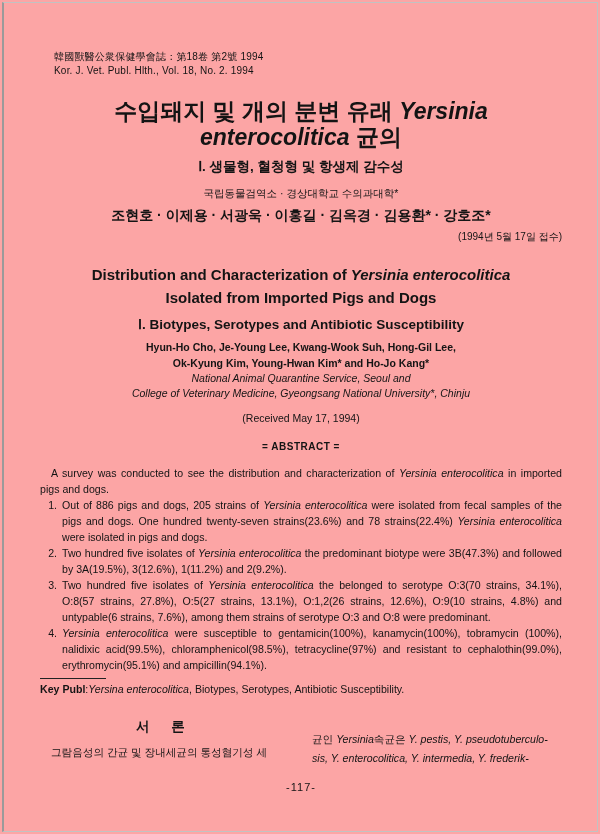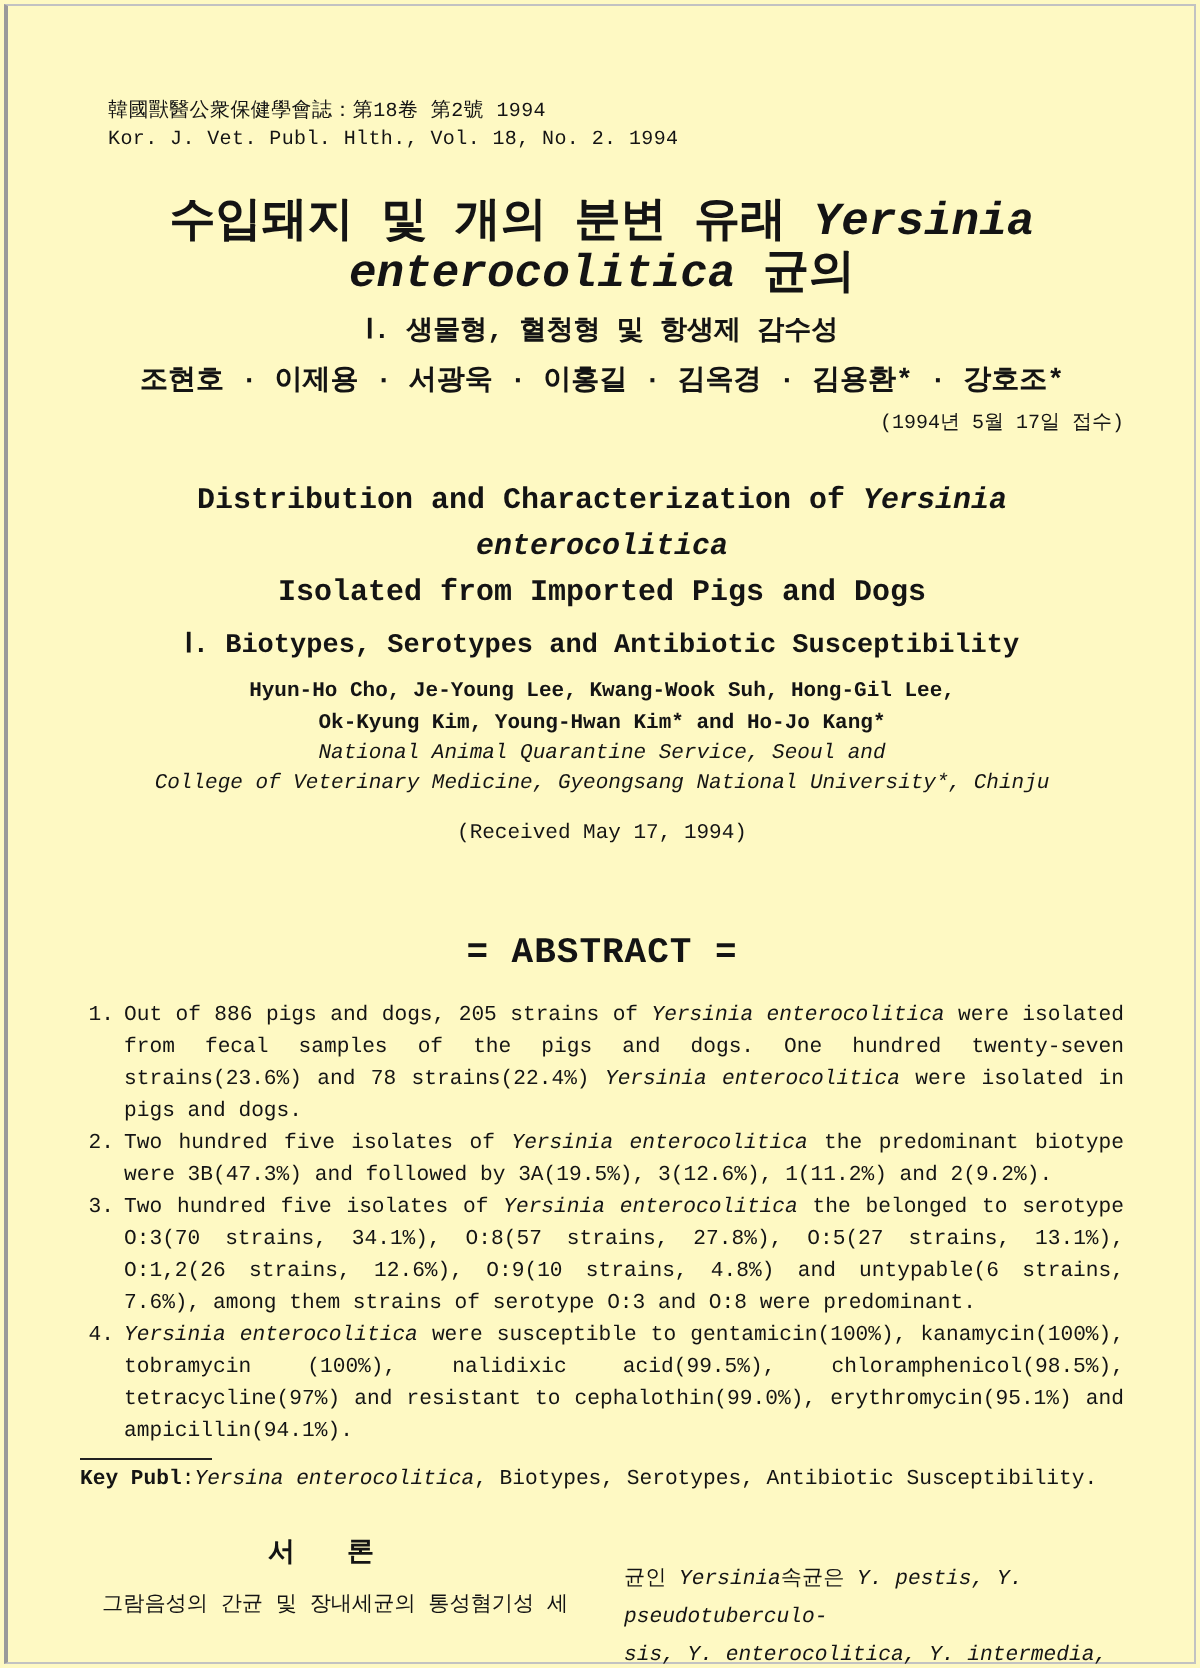--- a/index.html
+++ b/index.html
@@ -1,22 +1,22 @@
 <!DOCTYPE html>
 <html><head>
 <meta charset="utf-8">
 <style>
   html,body{margin:0;padding:0;background:#e8e8e8;}
   .page{
     position:relative;
     width:600px;height:834px;
     margin:0 auto;
-    background:#fef9c3;
+    background:#fca5a5;
     box-sizing:border-box;
-    font-family:Liberation Mono, monospace;
+    font-family:Liberation Sans, sans-serif;
     color:#141414;
     overflow:hidden;
   }
   .scan-frame{
     position:absolute;inset:2px;
     border:1px solid #c2c2c2;
     border-left:2px solid #9a9a9a;
     pointer-events:none;
   }
   .content{position:relative;padding:50px 38px 0 40px;box-sizing:border-box;}
@@ -29,21 +29,21 @@
   .affil-ko{margin-top:8px;font-size:10.5px;line-height:16px;}
   .authors-ko{margin-top:4px;font-size:14px;font-weight:bold;line-height:21px;}
   .received-ko{margin-top:3px;font-size:10px;line-height:15px;text-align:right;}
 
   .title-en{margin-top:19px;font-size:15px;font-weight:bold;line-height:23px;}
   .subtitle-en{margin-top:5px;font-size:13.5px;font-weight:bold;line-height:21px;}
   .authors-en{margin-top:4px;font-size:10.5px;font-weight:bold;line-height:16px;}
   .affil-en{font-size:10.5px;font-style:italic;line-height:15px;}
   .received-en{margin-top:10px;font-size:10.5px;line-height:15px;}
 
-  .abstract-heading{margin-top:42px;font-size:18px;font-weight:bold;letter-spacing:.5px;}
+  .abstract-heading{margin-top:15px;font-size:10px;font-weight:bold;letter-spacing:.5px;}
 
   .abstract{margin-top:13px;font-size:10.6px;line-height:16px;}
   .abs-intro{text-align:justify;text-indent:11px;}
   .abs-item{display:flex;margin-top:0;}
   .abs-num{flex:none;width:17px;text-align:right;margin-right:5px;}
   .abs-text{flex:1;text-align:justify;}
 
   .kw-rule{width:66px;border:0;border-top:1px solid #222;margin:5px 0 2px 0;}
   .keywords{font-size:10.6px;line-height:16px;}
 
@@ -68,20 +68,21 @@
     <div class="journal">
       <div>韓國獸醫公衆保健學會誌：第18卷 第2號 1994</div>
       <div>Kor. J. Vet. Publ. Hlth., Vol. 18, No. 2. 1994</div>
     </div>
 
     <div class="center">
       <div class="title-ko">
         <div><span>수입돼지 및 개의 분변 유래 </span><span class="it">Yersinia enterocolitica</span><span> 균의</span></div>
       </div>
       <div class="subtitle-ko">Ⅰ. 생물형, 혈청형 및 항생제 감수성</div>
+      <div class="affil-ko">국립동물검역소 · 경상대학교 수의과대학*</div>
       <div class="authors-ko">조현호 · 이제용 · 서광욱 · 이홍길 · 김옥경 · 김용환* · 강호조*</div>
       <div class="received-ko">(1994년 5월 17일 접수)</div>
 
       <div class="title-en">
         <div><span>Distribution and Characterization of </span><span class="it">Yersinia enterocolitica</span></div>
         <div>Isolated from Imported Pigs and Dogs</div>
       </div>
       <div class="subtitle-en">Ⅰ. Biotypes, Serotypes and Antibiotic Susceptibility</div>
       <div class="authors-en">
         <div>Hyun-Ho Cho, Je-Young Lee, Kwang-Wook Suh, Hong-Gil Lee,</div>
@@ -90,20 +91,21 @@
       <div class="affil-en">
         <div>National Animal Quarantine Service, Seoul and</div>
         <div>College of Veterinary Medicine, Gyeongsang National University*, Chinju</div>
       </div>
       <div class="received-en">(Received May 17, 1994)</div>
 
       <div class="abstract-heading">= ABSTRACT =</div>
     </div>
 
     <div class="abstract">
+      <div class="abs-intro"><span>A survey was conducted to see the distribution and characterization of </span><span class="it">Yersinia enterocolitica</span><span> in imported pigs and dogs.</span></div>
 
       <div class="abs-item">
         <span class="abs-num">1.</span>
         <span class="abs-text"><span>Out of 886 pigs and dogs, 205 strains of </span><span class="it">Yersinia enterocolitica</span><span> were isolated from fecal samples of the pigs and dogs. One hundred twenty-seven strains(23.6%) and 78 strains(22.4%) </span><span class="it">Yersinia enterocolitica</span><span> were isolated in pigs and dogs.</span></span>
       </div>
       <div class="abs-item">
         <span class="abs-num">2.</span>
         <span class="abs-text"><span>Two hundred five isolates of </span><span class="it">Yersinia enterocolitica</span><span> the predominant biotype were 3B(47.3%) and followed by 3A(19.5%), 3(12.6%), 1(11.2%) and 2(9.2%).</span></span>
       </div>
       <div class="abs-item">

